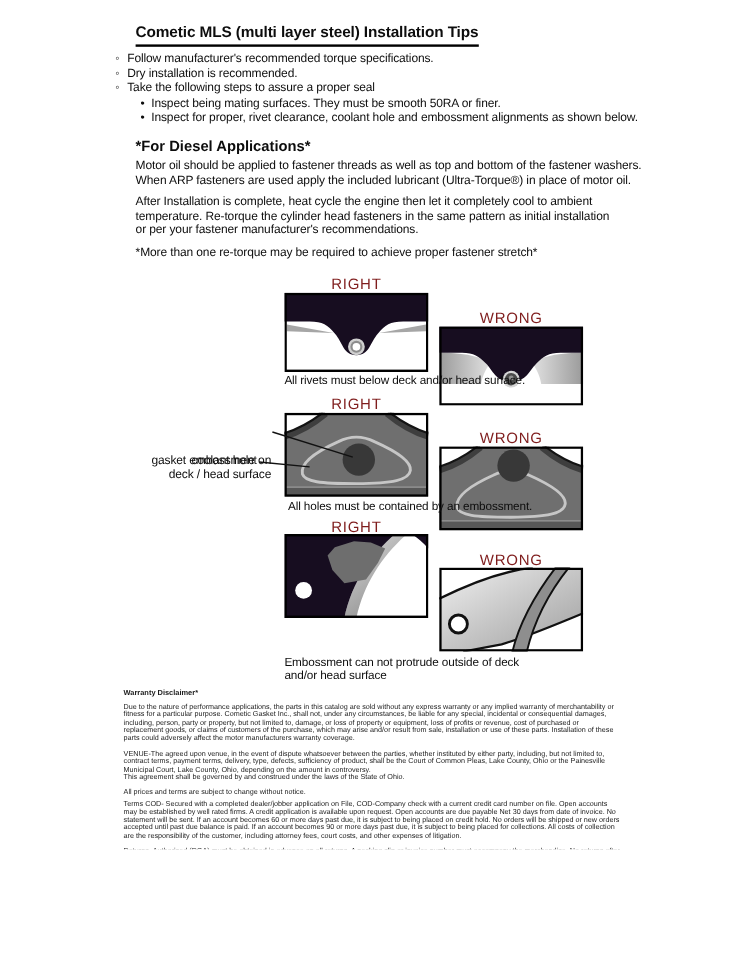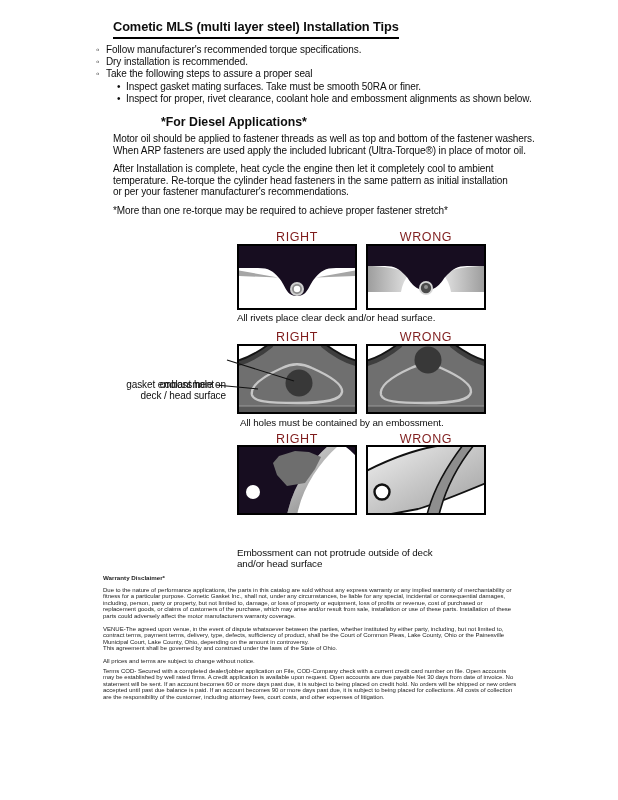--- a/index.html
+++ b/index.html
@@ -8,31 +8,31 @@
 
   .title { position:absolute; left:113px; top:19px; font-size:12.8px; font-weight:bold;
            letter-spacing:-0.1px; border-bottom:2px solid #000; padding-bottom:3px; white-space:nowrap; }
 
   .bullets { position:absolute; left:96px; top:44px; font-size:10px; letter-spacing:-0.1px; }
   .bullet-line { display:flex; height:12.2px; line-height:12.2px; white-space:nowrap; }
   .bullet-line .marker { width:10px; flex:0 0 10px; }
   .bullet-line.sub { padding-left:21px; }
   .bullet-line.sub .marker { width:9px; flex:0 0 9px; }
 
-  .diesel-heading { position:absolute; left:113px; top:115px; font-size:12.3px; font-weight:bold;margin-left:48px; }
+  .diesel-heading { position:absolute; left:113px; top:115px; font-size:12.3px; font-weight:bold; }
   .body-p { position:absolute; left:113px; font-size:10px; line-height:11.6px;
             letter-spacing:-0.1px; white-space:pre-line; }
   .p1 { top:133px; } .p2 { top:163px; } .note { top:205px; }
 
   .dlabel { position:absolute; width:120px; text-align:center; font-size:12.5px;
             letter-spacing:0.6px; color:#7f1d1d; white-space:nowrap; }
   .dbox { position:absolute; width:120px; height:66px; }
   .dbox svg { display:block; width:100%; height:100%; }
   .dbox.tall { height:70px; }
-  .c1 { left:237px; } .c2 { left:366px; }
+  .c1 { left:237px; } .c2 { left:366px;margin-top:28px; }
   .lr1 { top:230px; } .br1 { top:244px; }
   .lr2 { top:330px; } .br2 { top:344px; }
   .lr3 { top:432px; } .br3 { top:445px; }
 
   .caption { position:absolute; font-size:9.8px; line-height:11px; letter-spacing:-0.1px; white-space:pre-line; }
   .cap1 { left:237px; top:312px; }
   .cap2 { left:240px; top:417px; }
   .cap3 { left:237px; top:512px;margin-top:35px; }
 
   .side-label { position:absolute; width:126px; text-align:right; font-size:10px;
@@ -64,21 +64,21 @@
     <div class="bullet-line">
       <span class="marker">◦</span>
       <span>Dry installation is recommended.</span>
     </div>
     <div class="bullet-line">
       <span class="marker">◦</span>
       <span>Take the following steps to assure a proper seal</span>
     </div>
     <div class="bullet-line sub">
       <span class="marker">•</span>
-      <span>Inspect gasket mating surfaces.  Take must be smooth 50RA or finer.</span>
+      <span>Inspect being mating surfaces.  They must be smooth 50RA or finer.</span>
     </div>
     <div class="bullet-line sub">
       <span class="marker">•</span>
       <span>Inspect for proper, rivet clearance, coolant hole and embossment alignments as shown below.</span>
     </div>
   </div>
 
   <div class="diesel-heading">*For Diesel Applications*</div>
   <div class="body-p p1">Motor oil should be applied to fastener threads as well as top and bottom of the fastener washers.
 When ARP fasteners are used apply the included lubricant (Ultra-Torque®) in place of motor oil.</div>
@@ -118,21 +118,21 @@
       <path d="M0,22 C18,22 31,24 43,30 C39,35 36,41 35,48 H0 Z" fill="url(#w1l)"></path>
       <path d="M120,22 C102,22 89,24 77,30 C81,35 84,41 85,48 H120 Z" fill="url(#w1r)"></path>
       <path d="M0,0 H120 V22 H101 C91,22 87,25 81,31 C75,37 73,46 60,46 C47,46 45,37 39,31 C33,25 29,22 19,22 H0 Z" fill="#170d20"></path>
       <rect x="1" y="49" width="118" height="16" fill="#ffffff"></rect>
       <circle cx="60" cy="44" r="7" fill="#d6d6d6"></circle>
       <circle cx="60" cy="44" r="5.2" fill="#4a4a4a"></circle>
       <circle cx="60" cy="43" r="2" fill="#909090"></circle>
       <rect x="1" y="1" width="118" height="64" fill="none" stroke="#000000" stroke-width="2"></rect>
     </svg>
   </div>
-  <div class="caption cap1">All rivets place clear deck and/or head surface.</div>
+  <div class="caption cap1">All rivets must below deck and/or head surface.</div>
 
   <div class="dlabel lr2 c1">RIGHT</div>
   <div class="dlabel lr2 c2">WRONG</div>
 
   <div class="side-label sl-coolant">coolant hole on
 deck / head surface</div>
   <div class="side-label sl-emboss">gasket embossment</div>
 
   <div class="dbox tall br2 c1">
     <svg viewBox="0 0 120 70">

